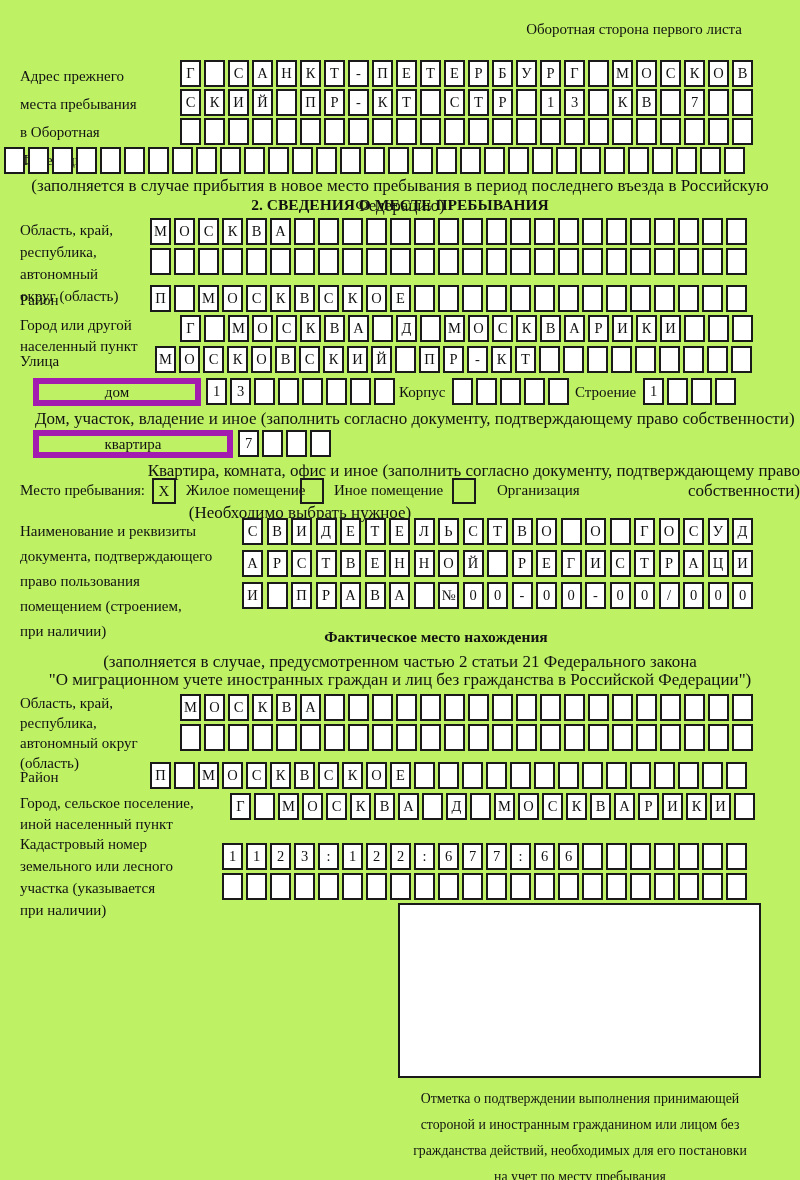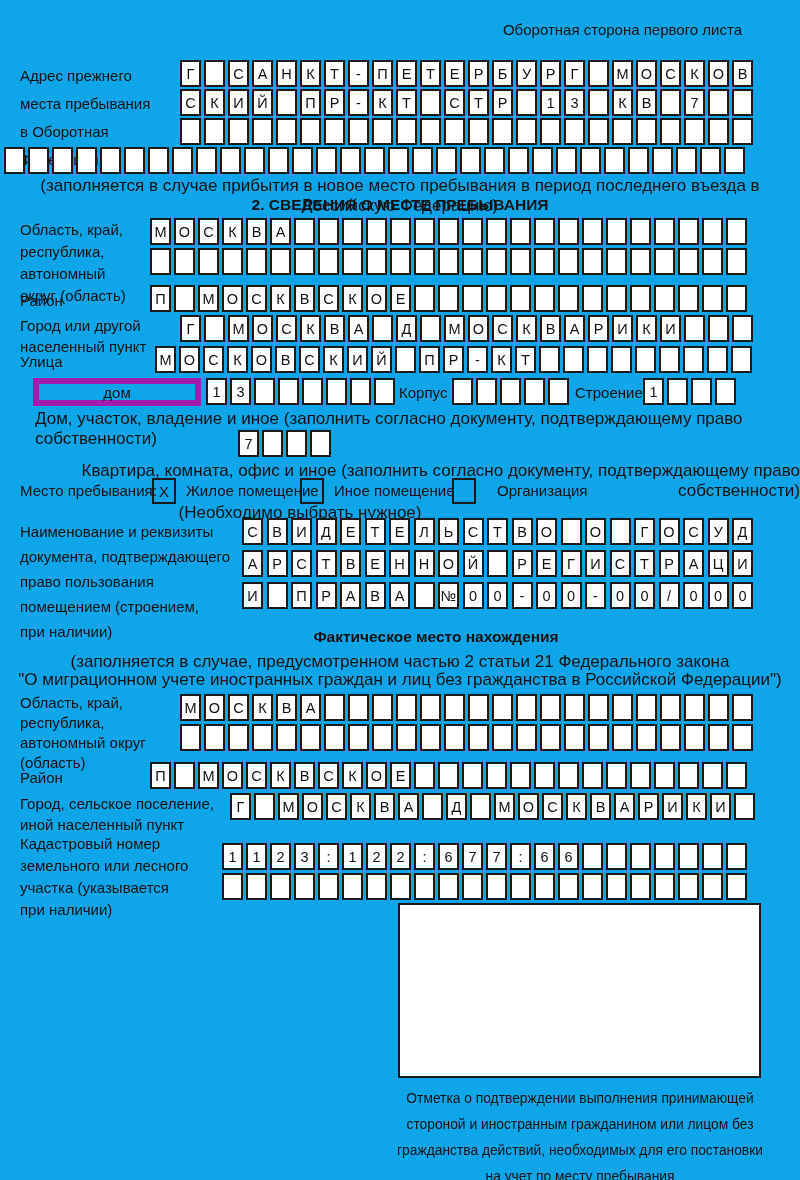--- a/index.html
+++ b/index.html
@@ -1,17 +1,17 @@
 <!DOCTYPE html>
 <html><head>
 <meta charset="utf-8">
 <style>
   html,body{margin:0;padding:0;background:#fff;}
-  #form{position:relative;width:800px;height:1180px;background:#0ea5e9;
-        font-family:Liberation Sans, sans-serif;color:#111;overflow:hidden;}
+  #form{position:relative;width:800px;height:1180px;background:#bef264;
+        font-family:Liberation Serif, serif;color:#111;overflow:hidden;}
   .lbl{position:absolute;font-size:15px;line-height:19px;white-space:nowrap;}
   .lines div{white-space:nowrap;}
   .cap{position:absolute;font-size:17px;text-align:center;}
   .ttl{position:absolute;font-size:15.5px;font-weight:bold;text-align:center;left:0;width:800px;}
   .crow{position:absolute;display:flex;gap:3px;}
   .crow.docg{gap:3.5px;}
   .cell{width:21px;height:27px;box-sizing:border-box;border:2px solid #1a1a1a;background:#fff;
         display:flex;align-items:center;justify-content:center;font-size:14.5px;flex:none;}
   .wbox{position:absolute;height:28px;box-sizing:border-box;border:6px solid #a21caf;
         display:flex;align-items:center;justify-content:center;font-size:15px;}
@@ -318,20 +318,21 @@
     </div>
   <div class="lbl" style="top:383px;left:575px;">Строение</div>
   <div class="crow" style="top:378px;left:643px;">
       <span class="cell">1</span>
       <span class="cell"></span>
       <span class="cell"></span>
       <span class="cell"></span>
     </div>
   <div class="cap" style="top:409px;left:35px;text-align:left;">Дом, участок, владение и иное (заполнить согласно документу, подтверждающему право собственности)</div>
 
+  <div class="wbox" style="top:430px;left:33px;width:200px;">квартира</div>
   <div class="crow" style="top:430px;left:238px;">
       <span class="cell">7</span>
       <span class="cell"></span>
       <span class="cell"></span>
       <span class="cell"></span>
     </div>
   <div class="cap" style="top:461px;left:35px;text-align:right;">Квартира, комната, офис и иное (заполнить согласно документу, подтверждающему право собственности)</div>
 
   <div class="lbl" style="top:481px;left:20px;">Место пребывания:</div>
   <div class="chk" style="top:478px;left:152px;">X</div>

